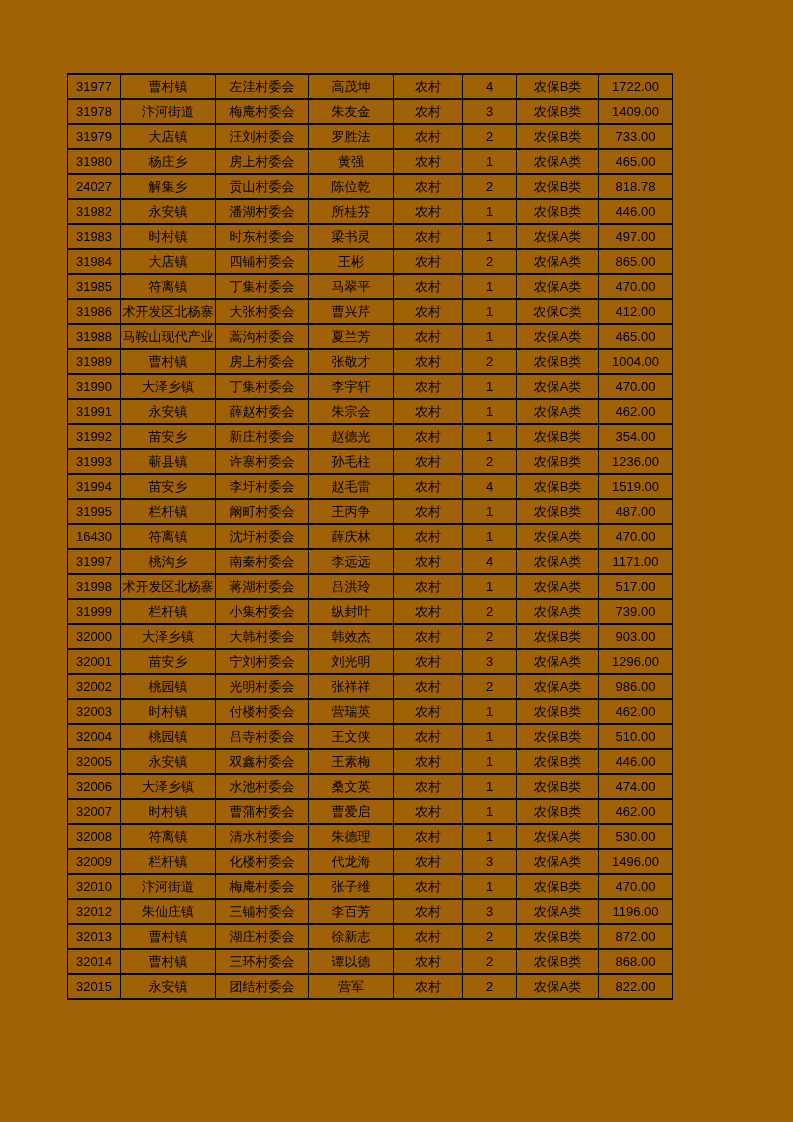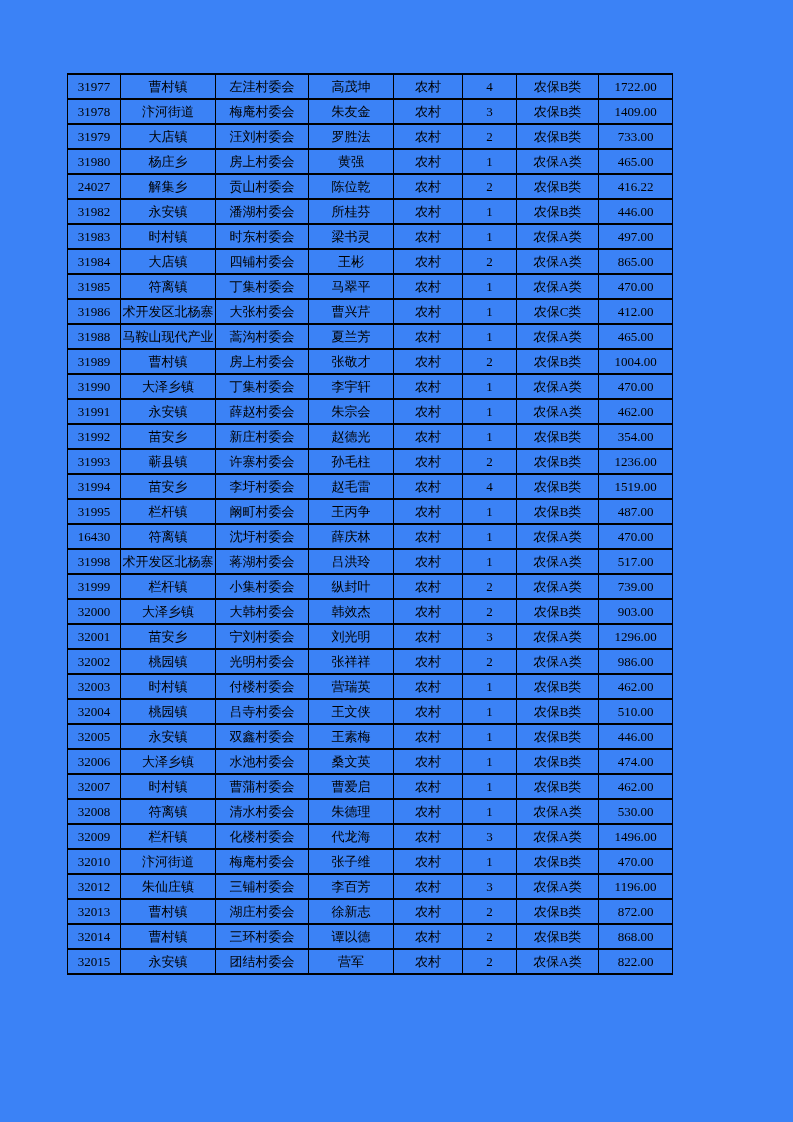--- a/index.html
+++ b/index.html
@@ -4,23 +4,23 @@
 <style>
   html, body {
     margin: 0;
     padding: 0;
     background: #ffffff;
   }
   .page {
     position: relative;
     width: 793px;
     height: 1122px;
-    background: #3b82f6;
+    background: #a16207;
     overflow: hidden;
-    font-family: Liberation Serif, serif;
+    font-family: Liberation Sans, sans-serif;
     color: #000000;
   }
   table.data-table {
     position: absolute;
     left: 67px;
     top: 73px;
     border-collapse: collapse;
     table-layout: fixed;
     width: 606px;
   }
@@ -102,21 +102,21 @@
     <td>465.00</td>
   </tr>
         <tr>
     <td>24027</td>
     <td>解集乡</td>
     <td>贡山村委会</td>
     <td>陈位乾</td>
     <td>农村</td>
     <td>2</td>
     <td>农保B类</td>
-    <td>416.22</td>
+    <td>818.78</td>
   </tr>
         <tr>
     <td>31982</td>
     <td>永安镇</td>
     <td>潘湖村委会</td>
     <td>所桂芬</td>
     <td>农村</td>
     <td>1</td>
     <td>农保B类</td>
     <td>446.00</td>
@@ -243,20 +243,30 @@
   </tr>
         <tr>
     <td>16430</td>
     <td>符离镇</td>
     <td>沈圩村委会</td>
     <td>薛庆林</td>
     <td>农村</td>
     <td>1</td>
     <td>农保A类</td>
     <td>470.00</td>
+  </tr>
+        <tr>
+    <td>31997</td>
+    <td>桃沟乡</td>
+    <td>南秦村委会</td>
+    <td>李远远</td>
+    <td>农村</td>
+    <td>4</td>
+    <td>农保A类</td>
+    <td>1171.00</td>
   </tr>
         <tr>
     <td>31998</td>
     <td>术开发区北杨寨</td>
     <td>蒋湖村委会</td>
     <td>吕洪玲</td>
     <td>农村</td>
     <td>1</td>
     <td>农保A类</td>
     <td>517.00</td>

